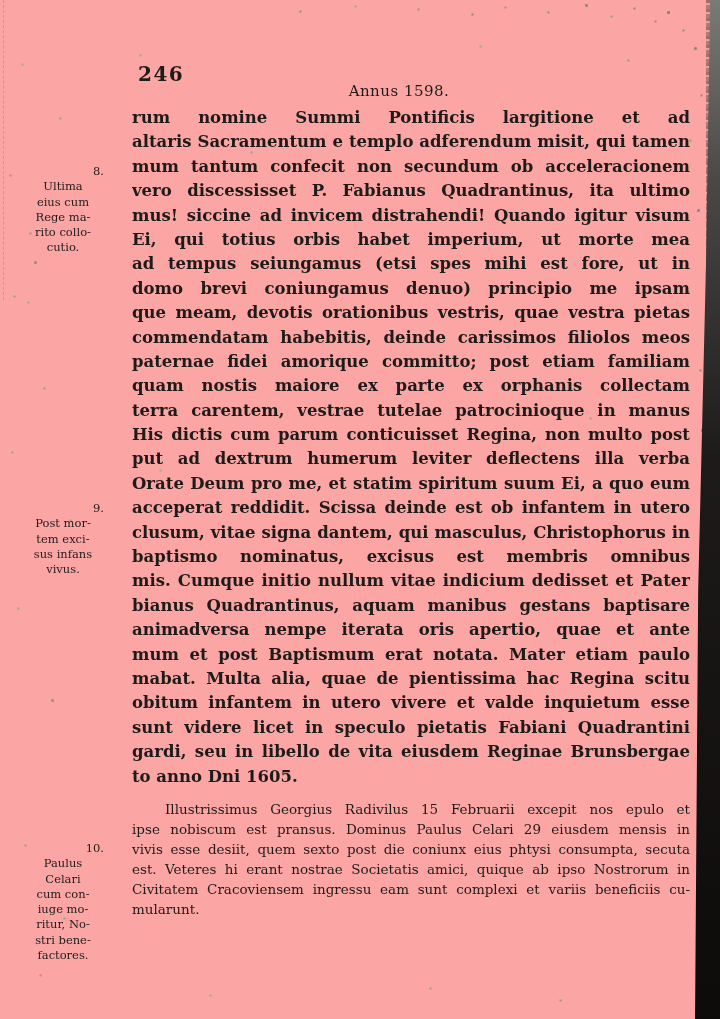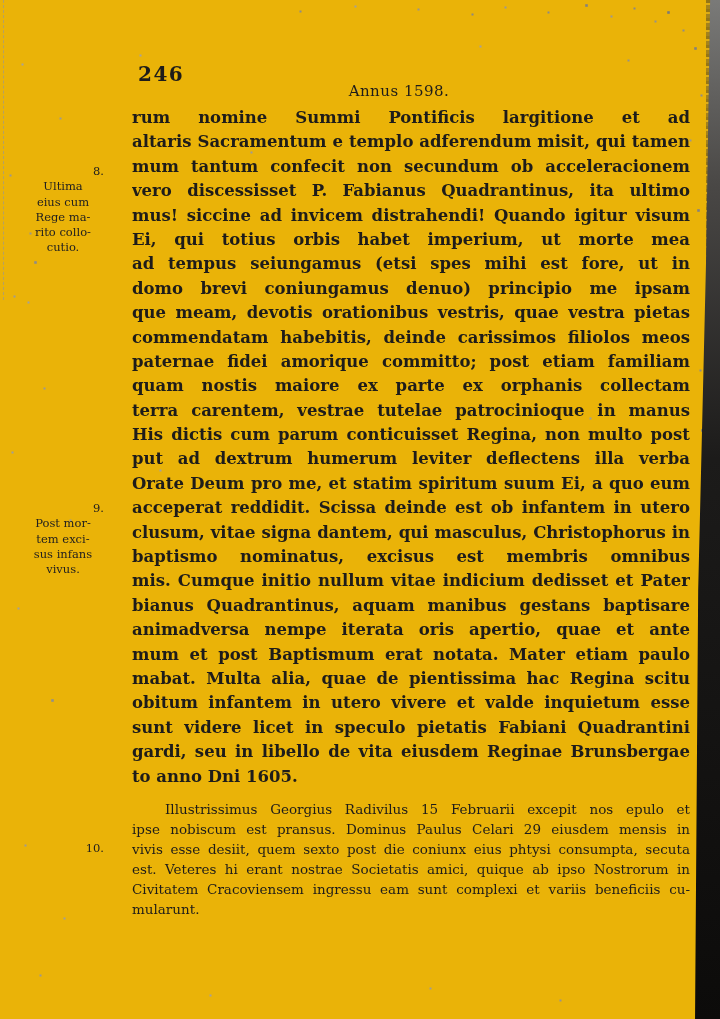--- a/index.html
+++ b/index.html
@@ -1,20 +1,20 @@
 <!DOCTYPE html>
 <html><head>
 <meta charset="utf-8">
 <style>
   html, body { margin: 0; padding: 0; background: #e8e8e6; }
   .page {
     position: relative;
     width: 720px;
     height: 1019px;
-    background: #eab308;
+    background: #fca5a5;
     overflow: hidden;
     font-family: "DejaVu Serif", serif;
     color: #1e1c1a;
   }
 
   
   .edge-right {
     position: absolute;
     top: 0; right: 0;
     width: 26px; height: 100%;
@@ -128,20 +128,29 @@
     <div class="note-lines">
         <div class="note-line">Post mor-</div>
         <div class="note-line">tem exci-</div>
         <div class="note-line">sus infans</div>
         <div class="note-line last-line">vivus.</div>
       </div>
   </aside>
 
   <aside class="note note10">
     <div class="note-num">10.</div>
+    <div class="note-lines">
+        <div class="note-line">Paulus</div>
+        <div class="note-line">Celari</div>
+        <div class="note-line">cum con-</div>
+        <div class="note-line">iuge mo-</div>
+        <div class="note-line">ritur, No-</div>
+        <div class="note-line">stri bene-</div>
+        <div class="note-line last-line">factores.</div>
+      </div>
   </aside>
 
   <main class="body">
     <div class="para main-para">
         <div class="body-line">rum nomine Summi Pontificis largitione et ad Sanctissimum</div>
         <div class="body-line">altaris Sacramentum e templo adferendum misit, qui tamen pri-</div>
         <div class="body-line">mum tantum confecit non secundum ob acceleracionem mortis. Cum</div>
         <div class="body-line">vero discessisset P. Fabianus Quadrantinus, ita ultimo Regem</div>
         <div class="body-line">mus! siccine ad invicem distrahendi! Quando igitur visum est</div>
         <div class="body-line">Ei, qui totius orbis habet imperium, ut morte mea interveniente</div>

